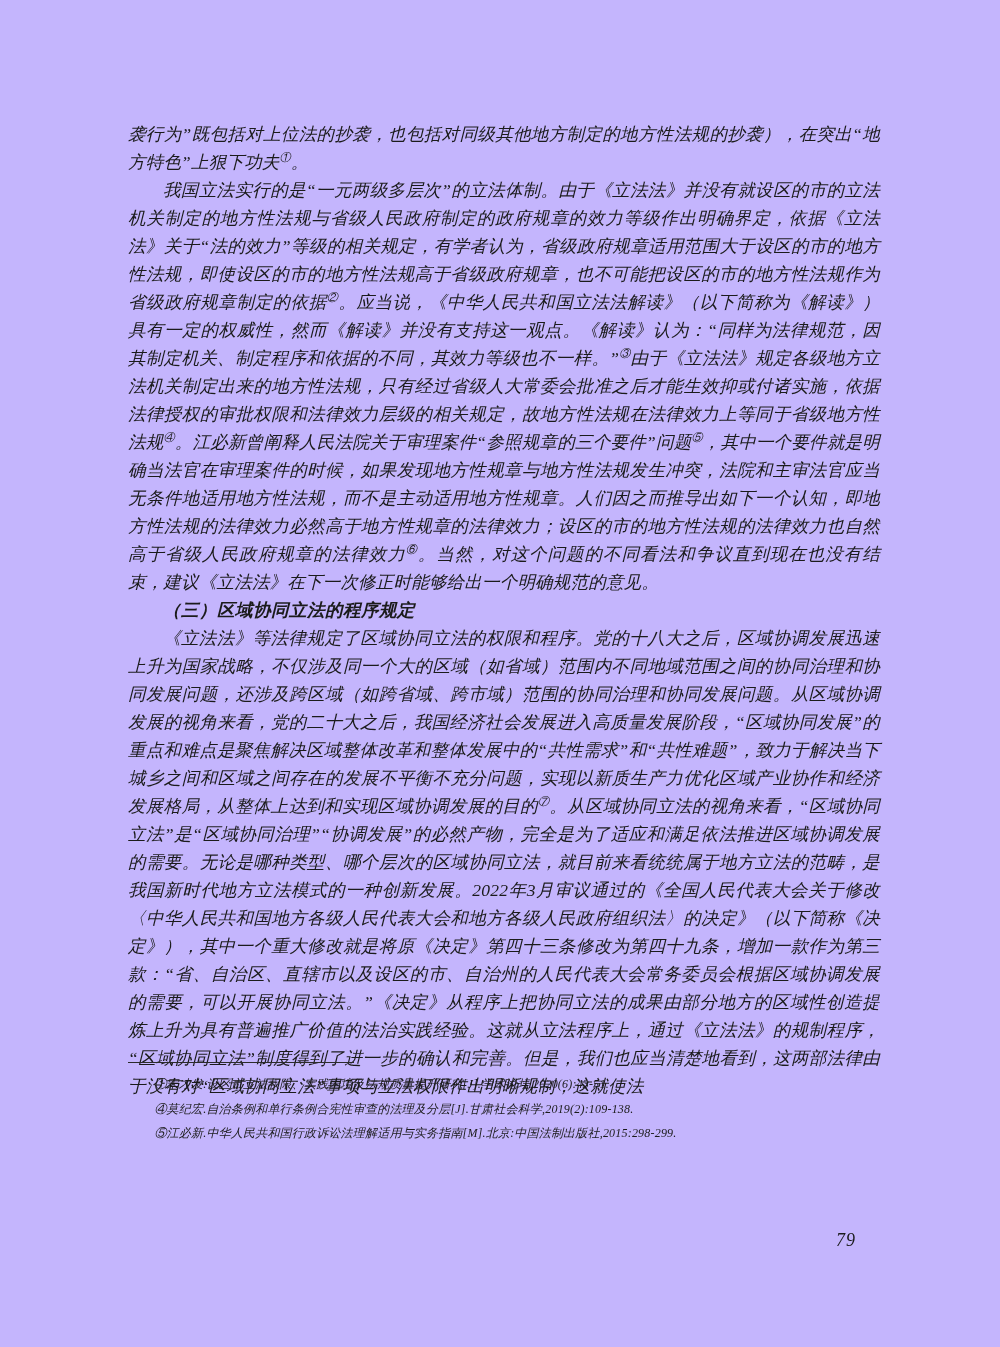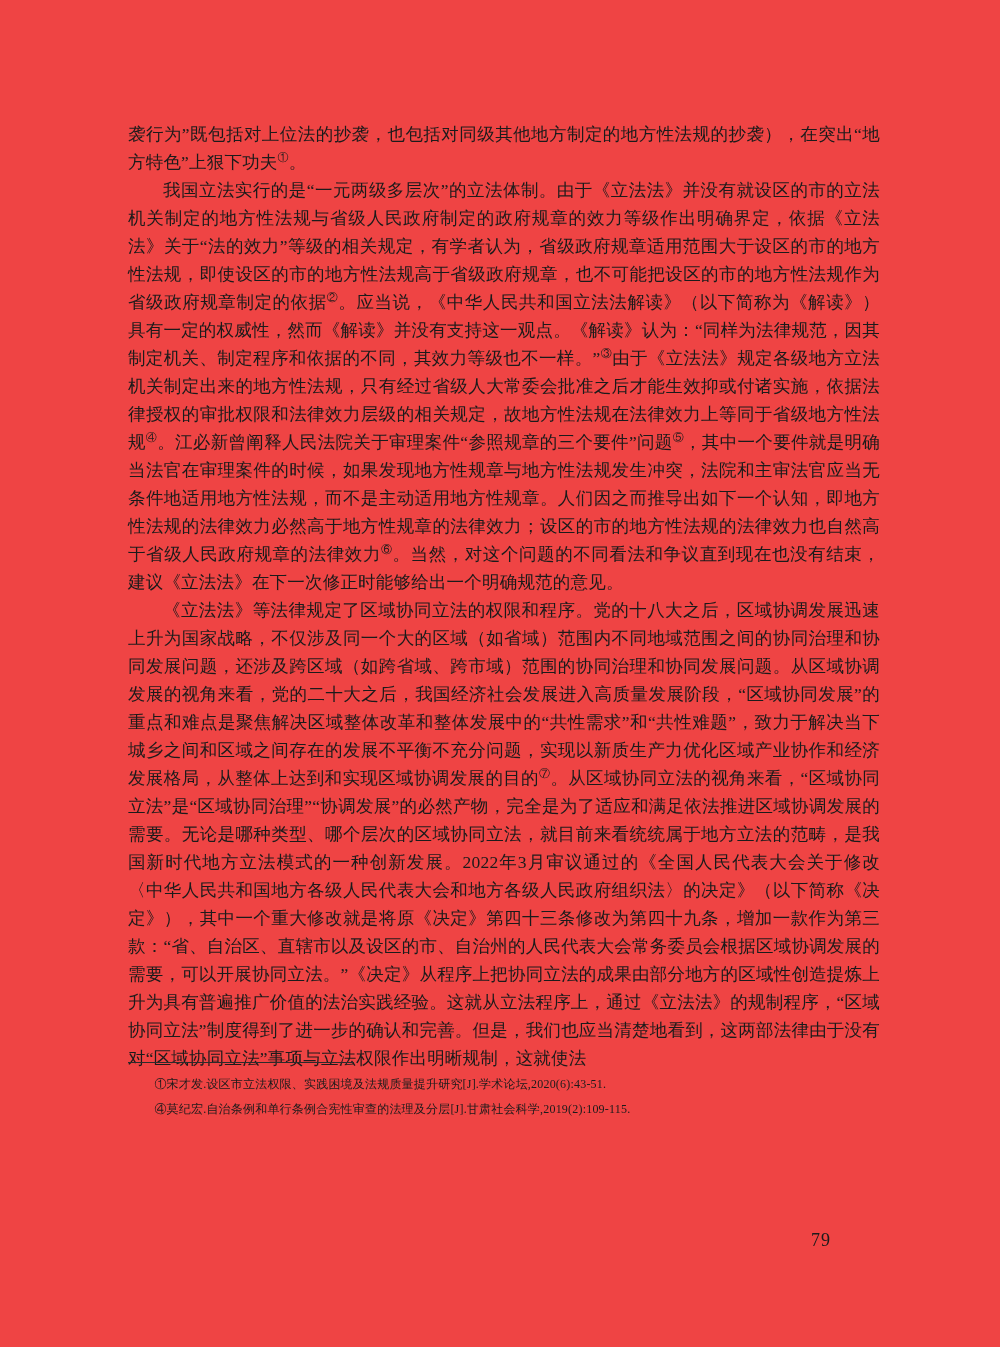--- a/index.html
+++ b/index.html
@@ -4,24 +4,25 @@
 <style>
   html, body {
     margin: 0;
     padding: 0;
     background: #ffffff;
   }
   .page {
     position: relative;
     width: 1000px;
     height: 1347px;
-    background: #ef4444;
+    background: #c4b5fd;
     overflow: hidden;
     font-family: "Liberation Serif", "DejaVu Serif", serif;
     color: #1b1b1b;
+    font-style: italic;
   }
   .content {
     position: absolute;
     left: 128px;
     top: 120px;
     width: 752px;
     font-size: 17.5px;
     line-height: 28px;
     text-align: justify;
     letter-spacing: 0.2px;
@@ -61,43 +62,45 @@
   .footnote {
     margin: 0;
     font-size: 12px;
     line-height: 24.5px;
     text-indent: 2.2em;
     text-align: justify;
     letter-spacing: 0.2px;
   }
   .page-number {
     position: absolute;
-    left: 811px;
+    left: 836px;
     top: 1230px;
     font-size: 18px;
     letter-spacing: 1px;
     color: #1b1b1b;
   }
 </style>
 </head>
 <body>
 
 <div class="page">
 
   <main class="content">
 
   <p class="para">袭行为”既包括对上位法的抄袭，也包括对同级其他地方制定的地方性法规的抄袭），在突出“地方特色”上狠下功夫<sup class="fnref">①</sup>。</p>
       <p class="para indent">我国立法实行的是“一元两级多层次”的立法体制。由于《立法法》并没有就设区的市的立法机关制定的地方性法规与省级人民政府制定的政府规章的效力等级作出明确界定，依据《立法法》关于“法的效力”等级的相关规定，有学者认为，省级政府规章适用范围大于设区的市的地方性法规，即使设区的市的地方性法规高于省级政府规章，也不可能把设区的市的地方性法规作为省级政府规章制定的依据<sup class="fnref">②</sup>。应当说，《中华人民共和国立法法解读》（以下简称为《解读》）具有一定的权威性，然而《解读》并没有支持这一观点。《解读》认为：“同样为法律规范，因其制定机关、制定程序和依据的不同，其效力等级也不一样。”<sup class="fnref">③</sup>由于《立法法》规定各级地方立法机关制定出来的地方性法规，只有经过省级人大常委会批准之后才能生效抑或付诸实施，依据法律授权的审批权限和法律效力层级的相关规定，故地方性法规在法律效力上等同于省级地方性法规<sup class="fnref">④</sup>。江必新曾阐释人民法院关于审理案件“参照规章的三个要件”问题<sup class="fnref">⑤</sup>，其中一个要件就是明确当法官在审理案件的时候，如果发现地方性规章与地方性法规发生冲突，法院和主审法官应当无条件地适用地方性法规，而不是主动适用地方性规章。人们因之而推导出如下一个认知，即地方性法规的法律效力必然高于地方性规章的法律效力；设区的市的地方性法规的法律效力也自然高于省级人民政府规章的法律效力<sup class="fnref">⑥</sup>。当然，对这个问题的不同看法和争议直到现在也没有结束，建议《立法法》在下一次修正时能够给出一个明确规范的意见。</p>
+      <h3 class="heading">（三）区域协同立法的程序规定</h3>
       <p class="para indent">《立法法》等法律规定了区域协同立法的权限和程序。党的十八大之后，区域协调发展迅速上升为国家战略，不仅涉及同一个大的区域（如省域）范围内不同地域范围之间的协同治理和协同发展问题，还涉及跨区域（如跨省域、跨市域）范围的协同治理和协同发展问题。从区域协调发展的视角来看，党的二十大之后，我国经济社会发展进入高质量发展阶段，“区域协同发展”的重点和难点是聚焦解决区域整体改革和整体发展中的“共性需求”和“共性难题”，致力于解决当下城乡之间和区域之间存在的发展不平衡不充分问题，实现以新质生产力优化区域产业协作和经济发展格局，从整体上达到和实现区域协调发展的目的<sup class="fnref">⑦</sup>。从区域协同立法的视角来看，“区域协同立法”是“区域协同治理”“协调发展”的必然产物，完全是为了适应和满足依法推进区域协调发展的需要。无论是哪种类型、哪个层次的区域协同立法，就目前来看统统属于地方立法的范畴，是我国新时代地方立法模式的一种创新发展。2022年3月审议通过的《全国人民代表大会关于修改〈中华人民共和国地方各级人民代表大会和地方各级人民政府组织法〉的决定》（以下简称《决定》），其中一个重大修改就是将原《决定》第四十三条修改为第四十九条，增加一款作为第三款：“省、自治区、直辖市以及设区的市、自治州的人民代表大会常务委员会根据区域协调发展的需要，可以开展协同立法。”《决定》从程序上把协同立法的成果由部分地方的区域性创造提炼上升为具有普遍推广价值的法治实践经验。这就从立法程序上，通过《立法法》的规制程序，“区域协同立法”制度得到了进一步的确认和完善。但是，我们也应当清楚地看到，这两部法律由于没有对“区域协同立法”事项与立法权限作出明晰规制，这就使法</p>
     </main>
 
   <footer class="footnotes">
     <div class="divider"></div>
     <div>
 
     <p class="footnote">①宋才发.设区市立法权限、实践困境及法规质量提升研究[J].学术论坛,2020(6):43-51.</p>
-        <p class="footnote">④莫纪宏.自治条例和单行条例合宪性审查的法理及分层[J].甘肃社会科学,2019(2):109-115.</p>
+        <p class="footnote">④莫纪宏.自治条例和单行条例合宪性审查的法理及分层[J].甘肃社会科学,2019(2):109-138.</p>
+        <p class="footnote">⑤江必新.中华人民共和国行政诉讼法理解适用与实务指南[M].北京:中国法制出版社,2015:298-299.</p>
       </div>
   </footer>
 
   <div class="page-number">79</div>
 
 </div>
 
 </body></html>

